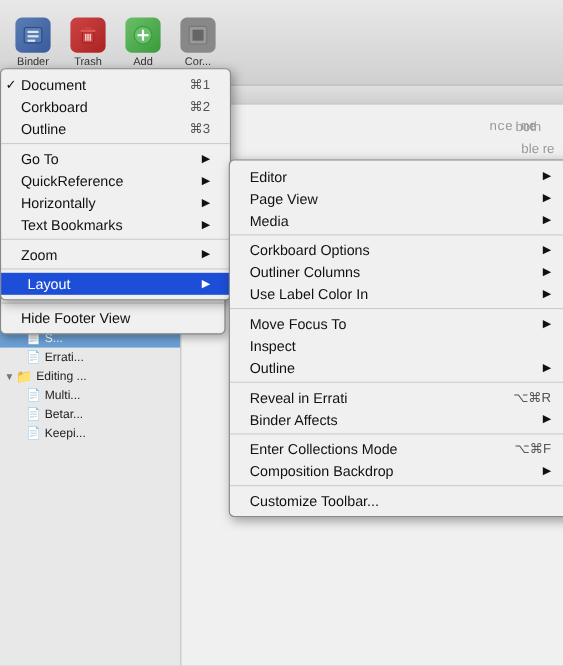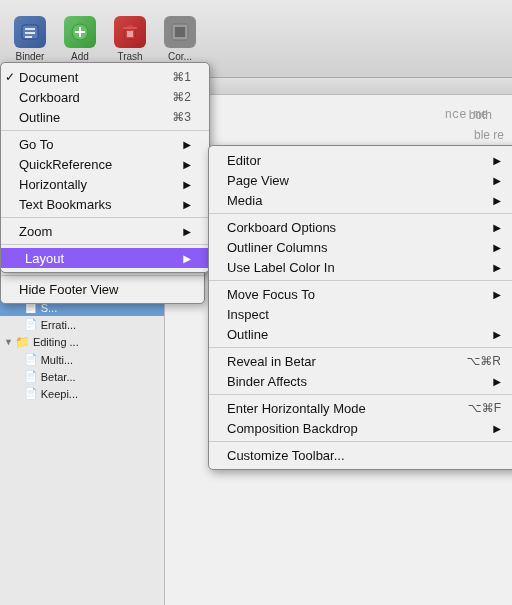--- a/index.html
+++ b/index.html
@@ -163,21 +163,21 @@
       padding: 2px 18px 2px 18px;
       height: 20px;
       cursor: default;
       position: relative;
       color: #111;
       font-size: 13px;
       white-space: nowrap;
     }
 
     .menu-item.highlighted {
-      background: #8b5cf6;
+      background: #1d4ed8;
       color: white;
       padding-left: 24px;
     }
 
     .menu-item.disabled {
       color: #aaa;
     }
 
     .menu-item .shortcut {
       margin-left: auto;
@@ -213,45 +213,45 @@
     <div class="toolbar-btn">
       <div class="toolbar-icon binder">
         <svg width="20" height="20" viewBox="0 0 20 20" fill="none">
           <rect x="2" y="3" width="16" height="14" rx="2" fill="#5a7db5" stroke="#2a4a8a" stroke-width="1"></rect>
           <rect x="5" y="6" width="10" height="2" fill="white" opacity="0.8"></rect>
           <rect x="5" y="10" width="10" height="2" fill="white" opacity="0.8"></rect>
           <rect x="5" y="14" width="7" height="2" fill="white" opacity="0.8"></rect>
         </svg>
       </div>
       <span class="toolbar-label">Binder</span>
-    </div>
-    <div class="toolbar-btn">
-      <div class="toolbar-icon add">
-        <svg width="20" height="20" viewBox="0 0 20 20">
-          <circle cx="10" cy="10" r="8" fill="#6abf6a" stroke="#3a9a3a" stroke-width="1"></circle>
-          <rect x="9" y="5" width="2" height="10" fill="white"></rect>
-          <rect x="5" y="9" width="10" height="2" fill="white"></rect>
-        </svg>
-      </div>
-      <span class="toolbar-label">Add</span>
     </div>
     <div class="toolbar-btn">
       <div class="toolbar-icon trash">
         <svg width="20" height="20" viewBox="0 0 20 20">
           <rect x="5" y="7" width="10" height="10" rx="1" fill="#cc4444" stroke="#aa2222" stroke-width="1"></rect>
           <rect x="3" y="5" width="14" height="2" fill="#dd5555" rx="1"></rect>
           <rect x="7" y="3" width="6" height="2" fill="#cc4444" rx="1"></rect>
           <line x1="8" y1="9" x2="8" y2="15" stroke="white" stroke-width="1"></line>
           <line x1="10" y1="9" x2="10" y2="15" stroke="white" stroke-width="1"></line>
           <line x1="12" y1="9" x2="12" y2="15" stroke="white" stroke-width="1"></line>
         </svg>
       </div>
       <span class="toolbar-label">Trash</span>
     </div>
     <div class="toolbar-btn">
+      <div class="toolbar-icon add">
+        <svg width="20" height="20" viewBox="0 0 20 20">
+          <circle cx="10" cy="10" r="8" fill="#6abf6a" stroke="#3a9a3a" stroke-width="1"></circle>
+          <rect x="9" y="5" width="2" height="10" fill="white"></rect>
+          <rect x="5" y="9" width="10" height="2" fill="white"></rect>
+        </svg>
+      </div>
+      <span class="toolbar-label">Add</span>
+    </div>
+    <div class="toolbar-btn">
       <div class="toolbar-icon compose">
         <svg width="20" height="20" viewBox="0 0 20 20">
           <rect x="2" y="2" width="16" height="16" rx="2" fill="#999" stroke="#777"></rect>
           <rect x="5" y="5" width="10" height="10" fill="#666"></rect>
         </svg>
       </div>
       <span class="toolbar-label">Cor...</span>
     </div>
   </div>
 
@@ -478,30 +478,30 @@
       </div>
       <div class="menu-item">
         <span>Inspect</span>
       </div>
       <div class="menu-item">
         <span>Outline</span>
         <span class="arrow">▶</span>
       </div>
       <div class="menu-separator"></div>
       <div class="menu-item">
-        <span>Reveal in Betar</span>
+        <span>Reveal in Errati</span>
         <span class="shortcut">⌥⌘R</span>
       </div>
       <div class="menu-item">
         <span>Binder Affects</span>
         <span class="arrow">▶</span>
       </div>
       <div class="menu-separator"></div>
       <div class="menu-item">
-        <span>Enter Horizontally Mode</span>
+        <span>Enter Collections Mode</span>
         <span class="shortcut">⌥⌘F</span>
       </div>
       <div class="menu-item">
         <span>Composition Backdrop</span>
         <span class="arrow">▶</span>
       </div>
       <div class="menu-separator"></div>
       <div class="menu-item">
         <span>Customize Toolbar...</span>
       </div>

